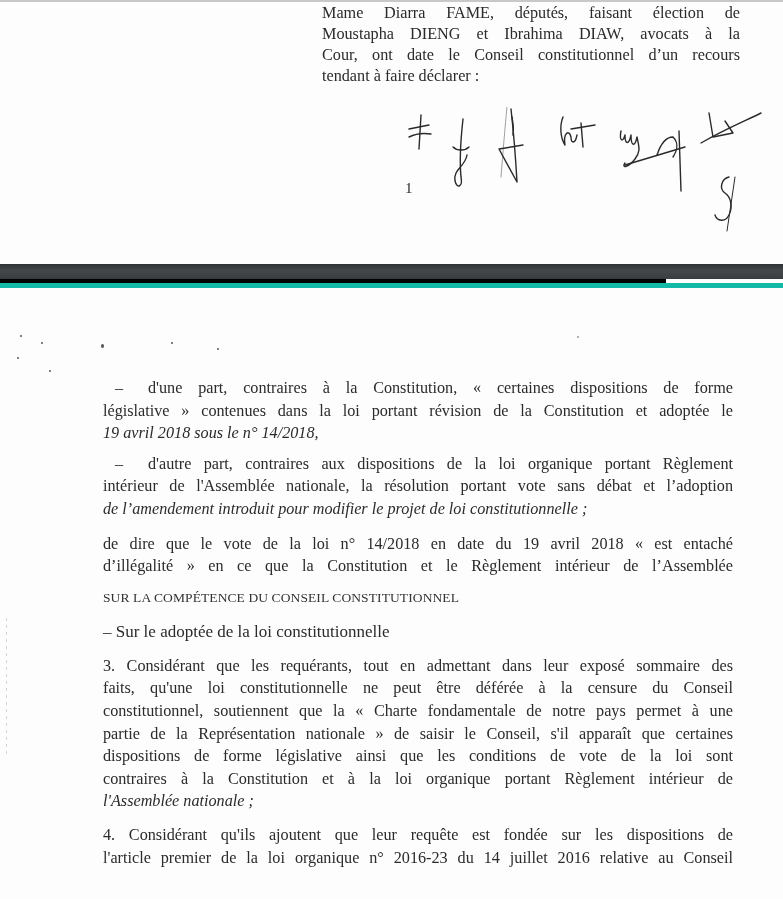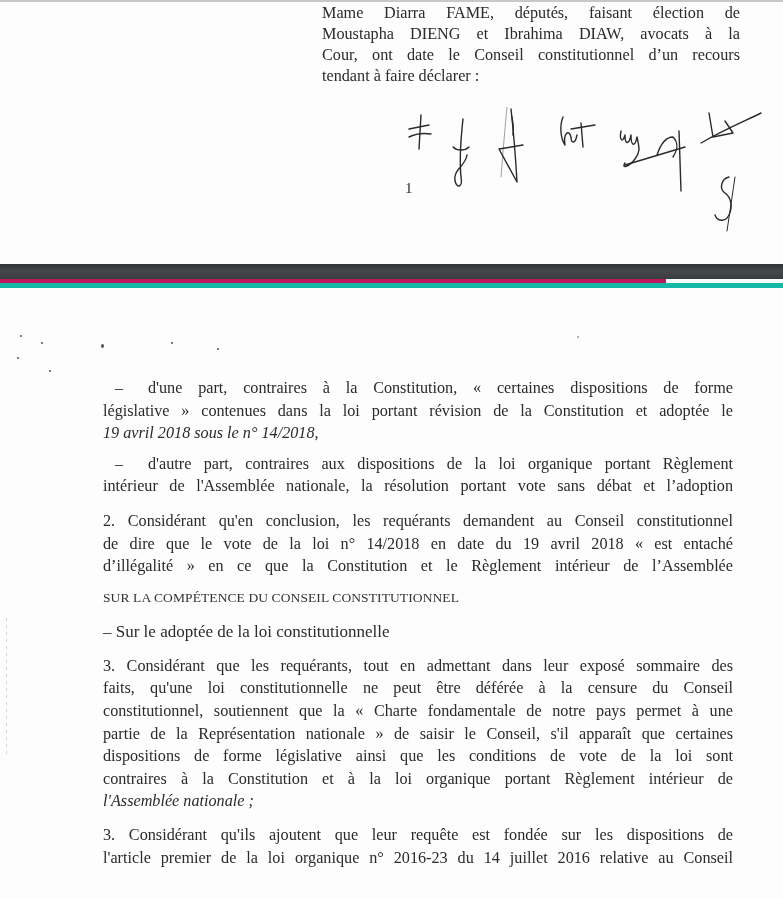--- a/index.html
+++ b/index.html
@@ -9,21 +9,21 @@
     height: 899px;
     overflow: hidden;
     background: #ffffff;
     font-family: "Liberation Serif", "DejaVu Serif", serif;
     color: #2a2a2a;
   }
   .viewer {
     position: relative;
     width: 666px;
     height: 899px;
-    background: #be185d;
+    background: #000000;
   }
   .page {
     position: absolute;
     left: 0;
     width: 783px;
     background: #fdfdfd;
     overflow: hidden;
   }
   .page-top {
     top: 0;
@@ -207,26 +207,26 @@
         <span class="line first"><span class="dash">–</span><span>d'une part, contraires à la Constitution, « certaines dispositions de forme</span></span>
         <span class="line">législative » contenues dans la loi portant révision de la Constitution et adoptée le</span>
         <span class="line last">19 avril 2018 sous le n° 14/2018,</span>
       </div>
 
       <div style="height:8px"></div>
 
       <div class="para dash-item">
         <span class="line first"><span class="dash">–</span><span>d'autre part, contraires aux dispositions de la loi organique portant Règlement</span></span>
         <span class="line">intérieur de l'Assemblée nationale, la résolution portant vote sans débat et l’adoption</span>
+        <span class="line last">de l’amendement introduit pour modifier le projet de loi constitutionnelle ;</span>
       </div>
 
       <div style="height:12px"></div>
 
       <div class="para">
-        <span class="line">2. Considérant qu'en conclusion, les requérants demandent au Conseil constitutionnel</span>
         <span class="line">de dire que le vote de la loi n° 14/2018 en date du 19 avril 2018 « est entaché</span>
         <span class="line">d’illégalité » en ce que la Constitution et le Règlement intérieur de l’Assemblée</span>
       </div>
 
       <div style="height:11px"></div>
 
       <div class="section-heading">SUR LA COMPÉTENCE DU CONSEIL CONSTITUTIONNEL</div>
 
       <div style="height:14px"></div>
 
@@ -240,18 +240,18 @@
         <span class="line">constitutionnel, soutiennent que la « Charte fondamentale  de notre pays permet à une</span>
         <span class="line">partie de la Représentation nationale » de saisir le Conseil, s'il apparaît que certaines</span>
         <span class="line">dispositions de forme législative ainsi que les conditions de vote de la loi sont</span>
         <span class="line">contraires à la Constitution et à la loi organique portant Règlement intérieur de</span>
         <span class="line last">l'Assemblée nationale ;</span>
       </div>
 
       <div style="height:11px"></div>
 
       <div class="para">
-        <span class="line">3. Considérant qu'ils ajoutent que leur requête est fondée sur les dispositions de</span>
+        <span class="line">4. Considérant qu'ils ajoutent que leur requête est fondée sur les dispositions de</span>
         <span class="line">l'article premier de la loi organique n° 2016-23 du 14 juillet 2016 relative au Conseil</span>
       </div>
     </div>
   </div>
 </div>
 
 </body></html>

